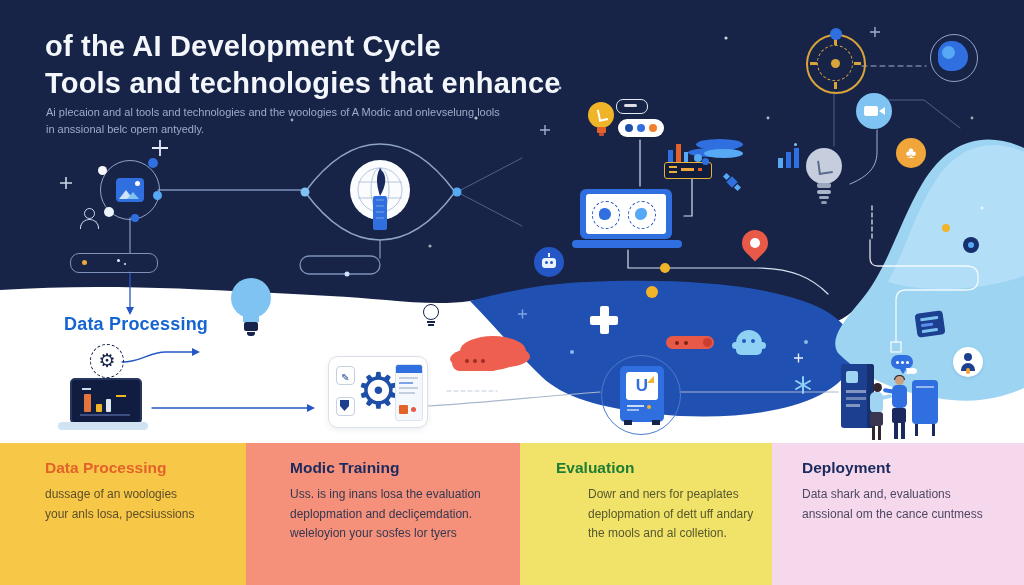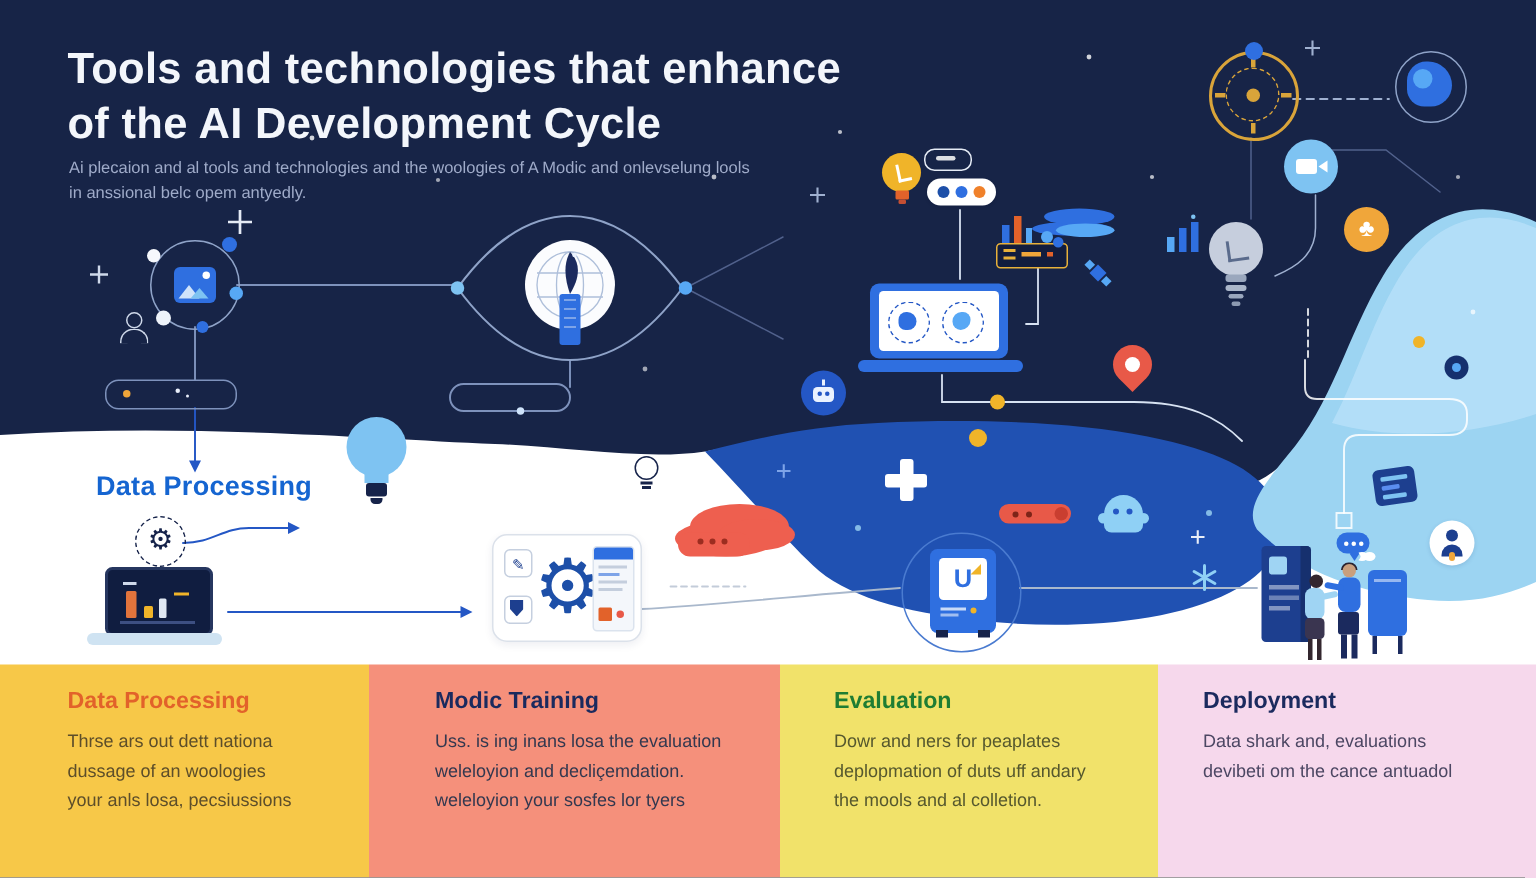--- a/index.html
+++ b/index.html
@@ -268,21 +268,21 @@
   .strip{position:absolute;left:0;top:443px;width:1024px;height:142px;display:flex;}
   .colm{height:142px;box-sizing:border-box;padding-top:16px;}
   .colm .h{font-size:15.5px;font-weight:700;margin:0 0 8px 0;}
   .colm .ln{font-size:12px;line-height:19.5px;}
   .c0{width:246px;background:#f7c848;padding-left:45px;}
   .c1{width:274px;background:#f5907b;padding-left:44px;}
   .c2{width:252px;background:#f1e26a;padding-left:36px;}
   .c3{width:252px;background:#f6d8ec;padding-left:30px;}
   .c0 .h{color:#e2622a;} .c0 .ln{color:#5d4e2a;}
   .c1 .h{color:#1b2a5e;} .c1 .ln{color:#33384f;}
-  .c2 .h{color:#1f7d33;} .c2 .ln{color:#56582e;}
+  .c2 .h{color:#1f7d33;} .c2 .ln{color:#56582e;margin-left:32px;}
   .c3 .h{color:#1b2a5e;} .c3 .ln{color:#4c4763;}
 </style>
 </head>
 <body>
 
 <div class="stage">
 
   <svg class="scene" width="1024" height="585" viewBox="0 0 1024 585">
     <g>
       <rect x="0" y="0" width="1024" height="585" fill="#ffffff"></rect>
@@ -372,22 +372,22 @@
       <path d="M60,183 h12 M66,177 v12" stroke="#cfd9ea" stroke-width="1.6"></path>
       <path d="M152,148 h16 M160,140 v16" stroke="#e5ebf5" stroke-width="1.8"></path>
       <path d="M540,130 h10 M545,125 v10" stroke="#9fb0d0" stroke-width="1.4"></path>
       <path d="M870,32 h10 M875,27 v10" stroke="#9fb0d0" stroke-width="1.4"></path>
       <path d="M518,314 h9 M522.5,309.5 v9" stroke="#7ea4e8" stroke-width="1.4"></path>
       <path d="M794,358 h9 M798.5,353.5 v9" stroke="#ffffff" stroke-width="1.4" opacity="0.9"></path>
     </g>
   </svg>
 
   <div class="title">
+    <div>of the AI Development Cycle</div>
     <div>Tools and technologies that enhance</div>
-    <div>of the AI Development Cycle</div>
   </div>
   <div class="subtitle">
     <div>Ai plecaion and al tools and technologies and the woologies of A Modic and onlevselung lools</div>
     <div>in anssional belc opem antyedly.</div>
   </div>
 
   <div class="abs icon orbit">
     <span class="img">
         <i class="m1"></i>
         <i class="m2"></i>
@@ -632,36 +632,35 @@
       <span class="r1"></span>
       <span class="r2"></span>
     <span class="yd"></span>
       <span class="f1"></span>
       <span class="f2"></span>
   </div>
 
   <div class="strip">
     <div class="colm c0">
       <p class="h">Data Processing</p>
-      <div class="ln">Thrse ars out dett nationa</div>
       <div class="ln">dussage of an woologies</div>
       <div class="ln">your anls losa, pecsiussions</div>
     </div>
     <div class="colm c1">
       <p class="h">Modic Training</p>
       <div class="ln">Uss. is ing inans losa the evaluation</div>
-      <div class="ln">weleloyion and decliçemdation.</div>
+      <div class="ln">deplopmation and decliçemdation.</div>
       <div class="ln">weleloyion your sosfes lor tyers</div>
     </div>
     <div class="colm c2">
       <p class="h">Evaluation</p>
       <div class="ln">Dowr and ners for peaplates</div>
-      <div class="ln">deplopmation of duts uff andary</div>
+      <div class="ln">deplopmation of dett uff andary</div>
       <div class="ln">the mools and al colletion.</div>
     </div>
     <div class="colm c3">
       <p class="h">Deployment</p>
       <div class="ln">Data shark and, evaluations</div>
-      <div class="ln">devibeti om the cance antuadol</div>
+      <div class="ln">anssional om the cance cuntmess</div>
     </div>
   </div>
 
 </div>
 
 </body></html>

